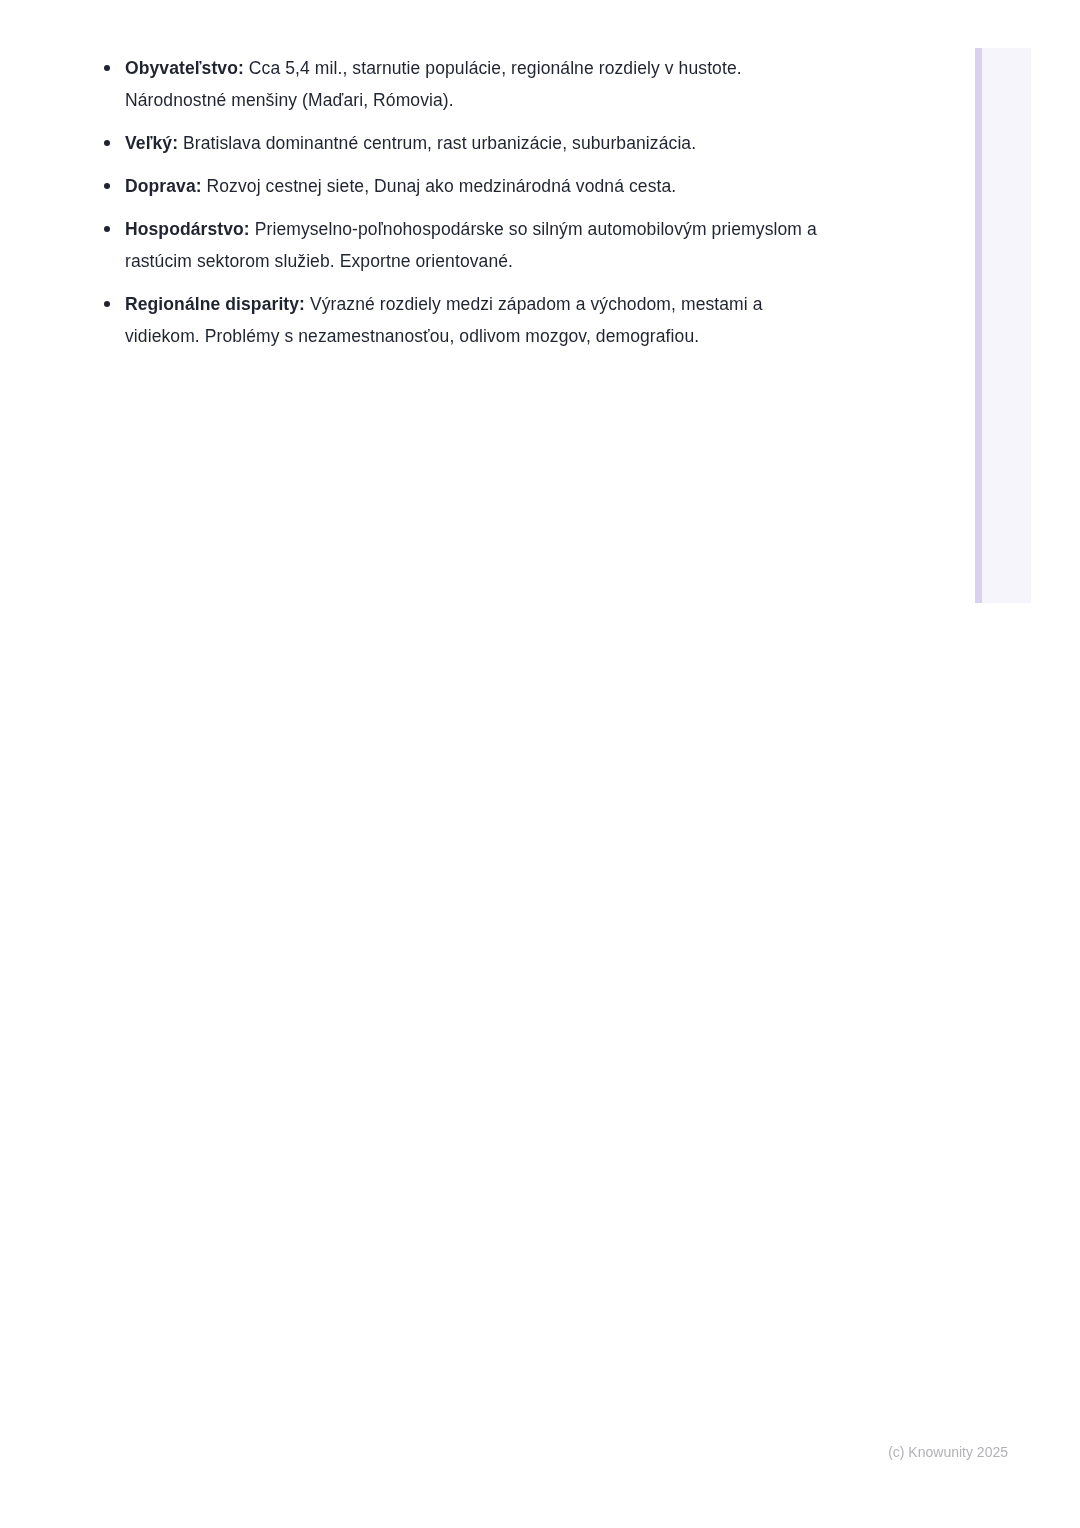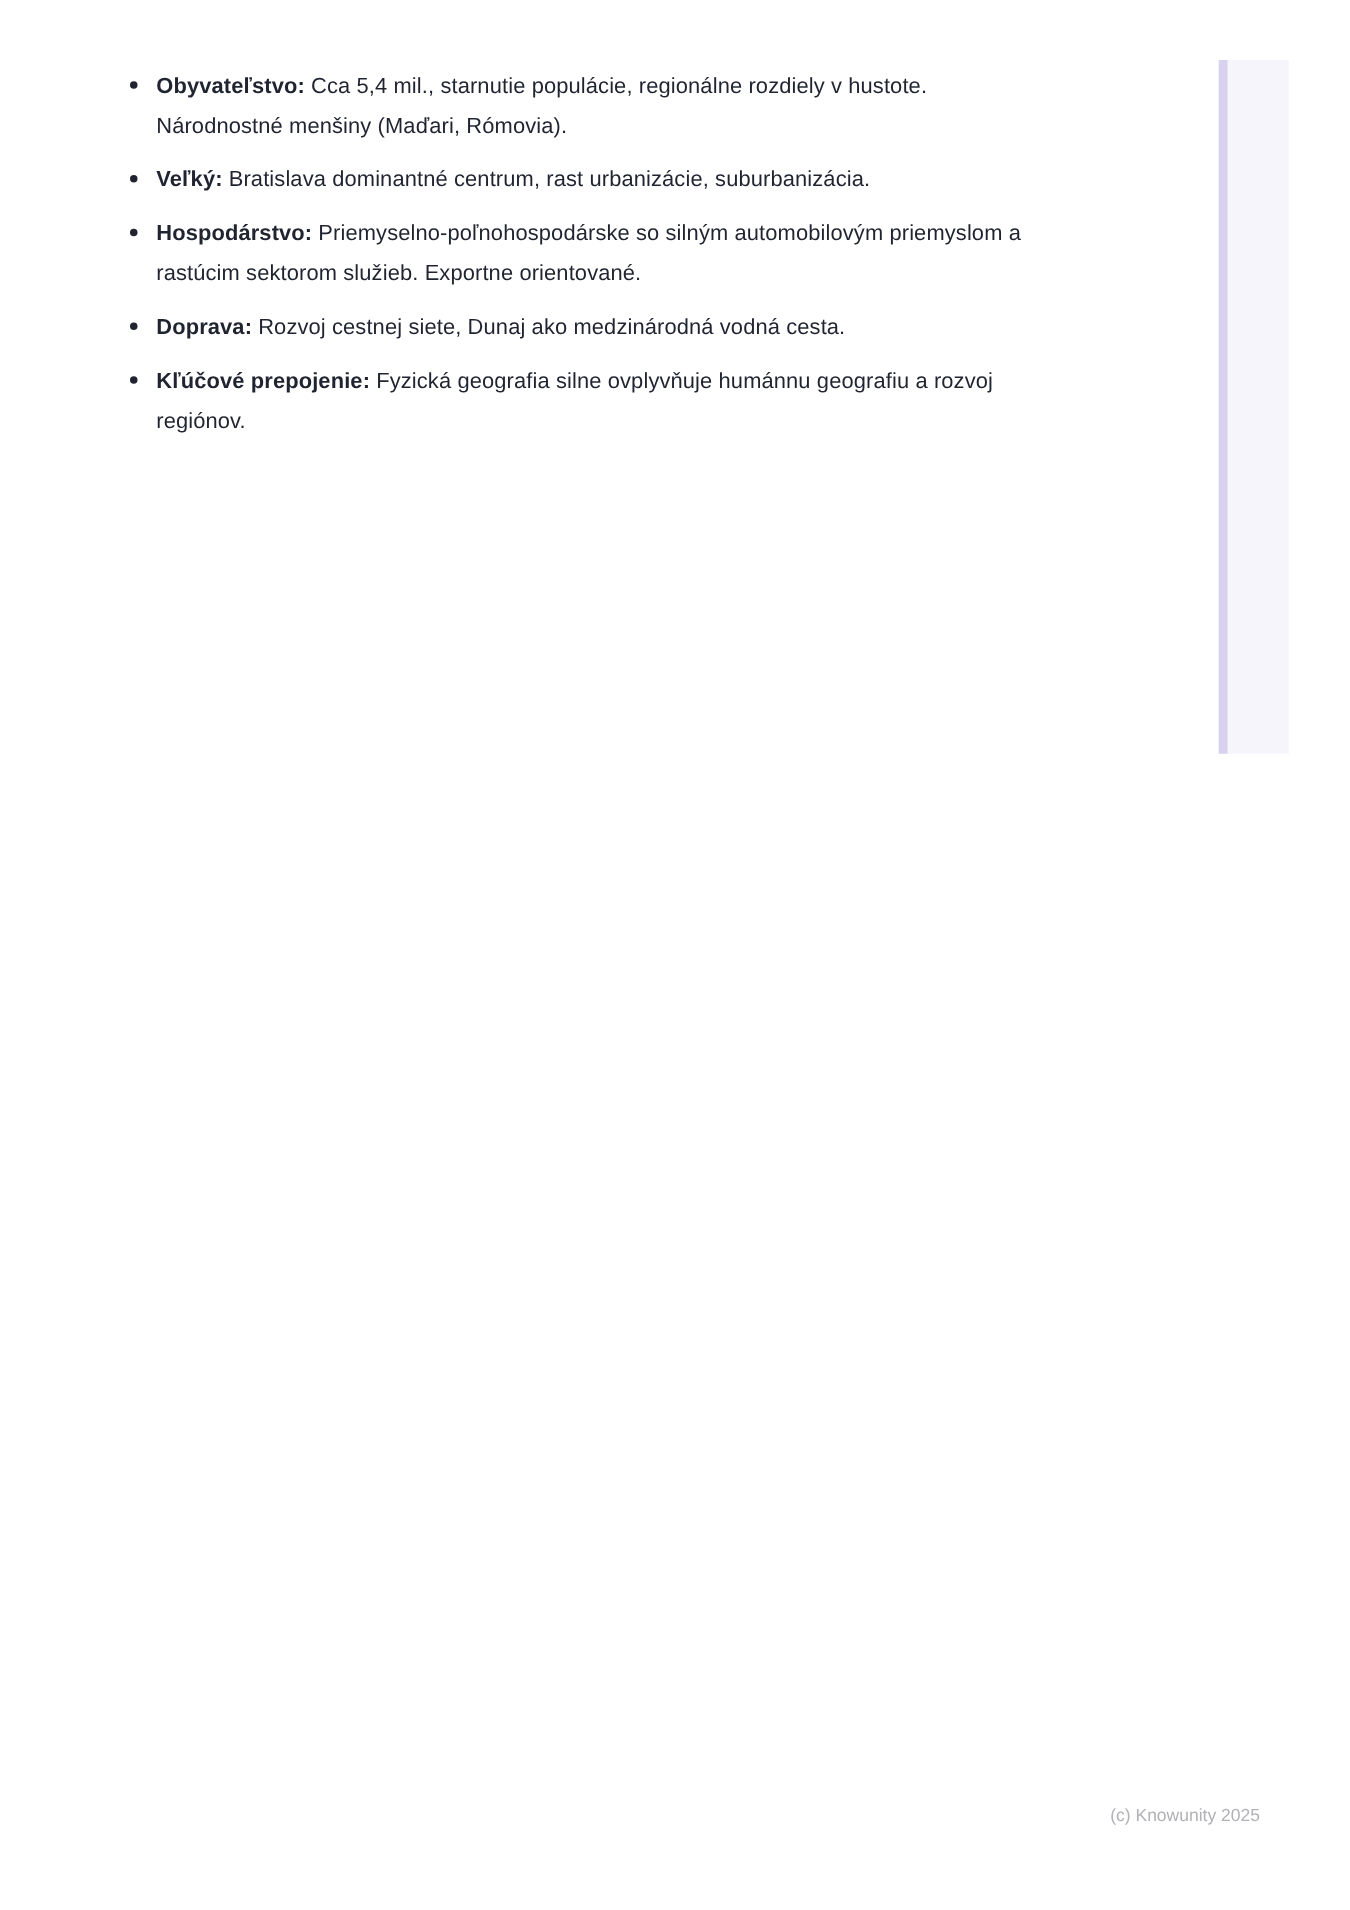--- a/index.html
+++ b/index.html
@@ -77,34 +77,34 @@
       <span class="b">Obyvateľstvo:</span><span>Cca 5,4 mil., starnutie populácie, regionálne rozdiely v hustote. Národnostné menšiny (Maďari, Rómovia).</span>
     </li>
 
     <li>
       <span class="dot"></span>
       <span class="b">Veľký:</span><span>Bratislava dominantné centrum, rast urbanizácie, suburbanizácia.</span>
     </li>
 
     <li>
       <span class="dot"></span>
-      <span class="b">Hospodárstvo:</span><span>Priemyselno-poľnohospodárske so silným automobilovým priemyslom a rastúcim sektorom služieb. Exportne orientované.</span>
+      <span class="b">Doprava:</span><span>Rozvoj cestnej siete, Dunaj ako medzinárodná vodná cesta.</span>
     </li>
 
     <li>
       <span class="dot"></span>
-      <span class="b">Doprava:</span><span>Rozvoj cestnej siete, Dunaj ako medzinárodná vodná cesta.</span>
+      <span class="b">Hospodárstvo:</span><span>Priemyselno-poľnohospodárske so silným automobilovým priemyslom a rastúcim sektorom služieb. Exportne orientované.</span>
     </li>
-
 
 
     <li>
       <span class="dot"></span>
-      <span class="b">Kľúčové prepojenie:</span><span>Fyzická geografia silne ovplyvňuje humánnu geografiu a rozvoj regiónov.</span>
+      <span class="b">Regionálne disparity:</span><span>Výrazné rozdiely medzi západom a východom, mestami a vidiekom. Problémy s nezamestnanosťou, odlivom mozgov, demografiou.</span>
     </li>
+
   </ul>
 
   <div class="highlight">
     
   </div>
 
   <div class="footer">(c) Knowunity 2025</div>
 
 </div>
 

